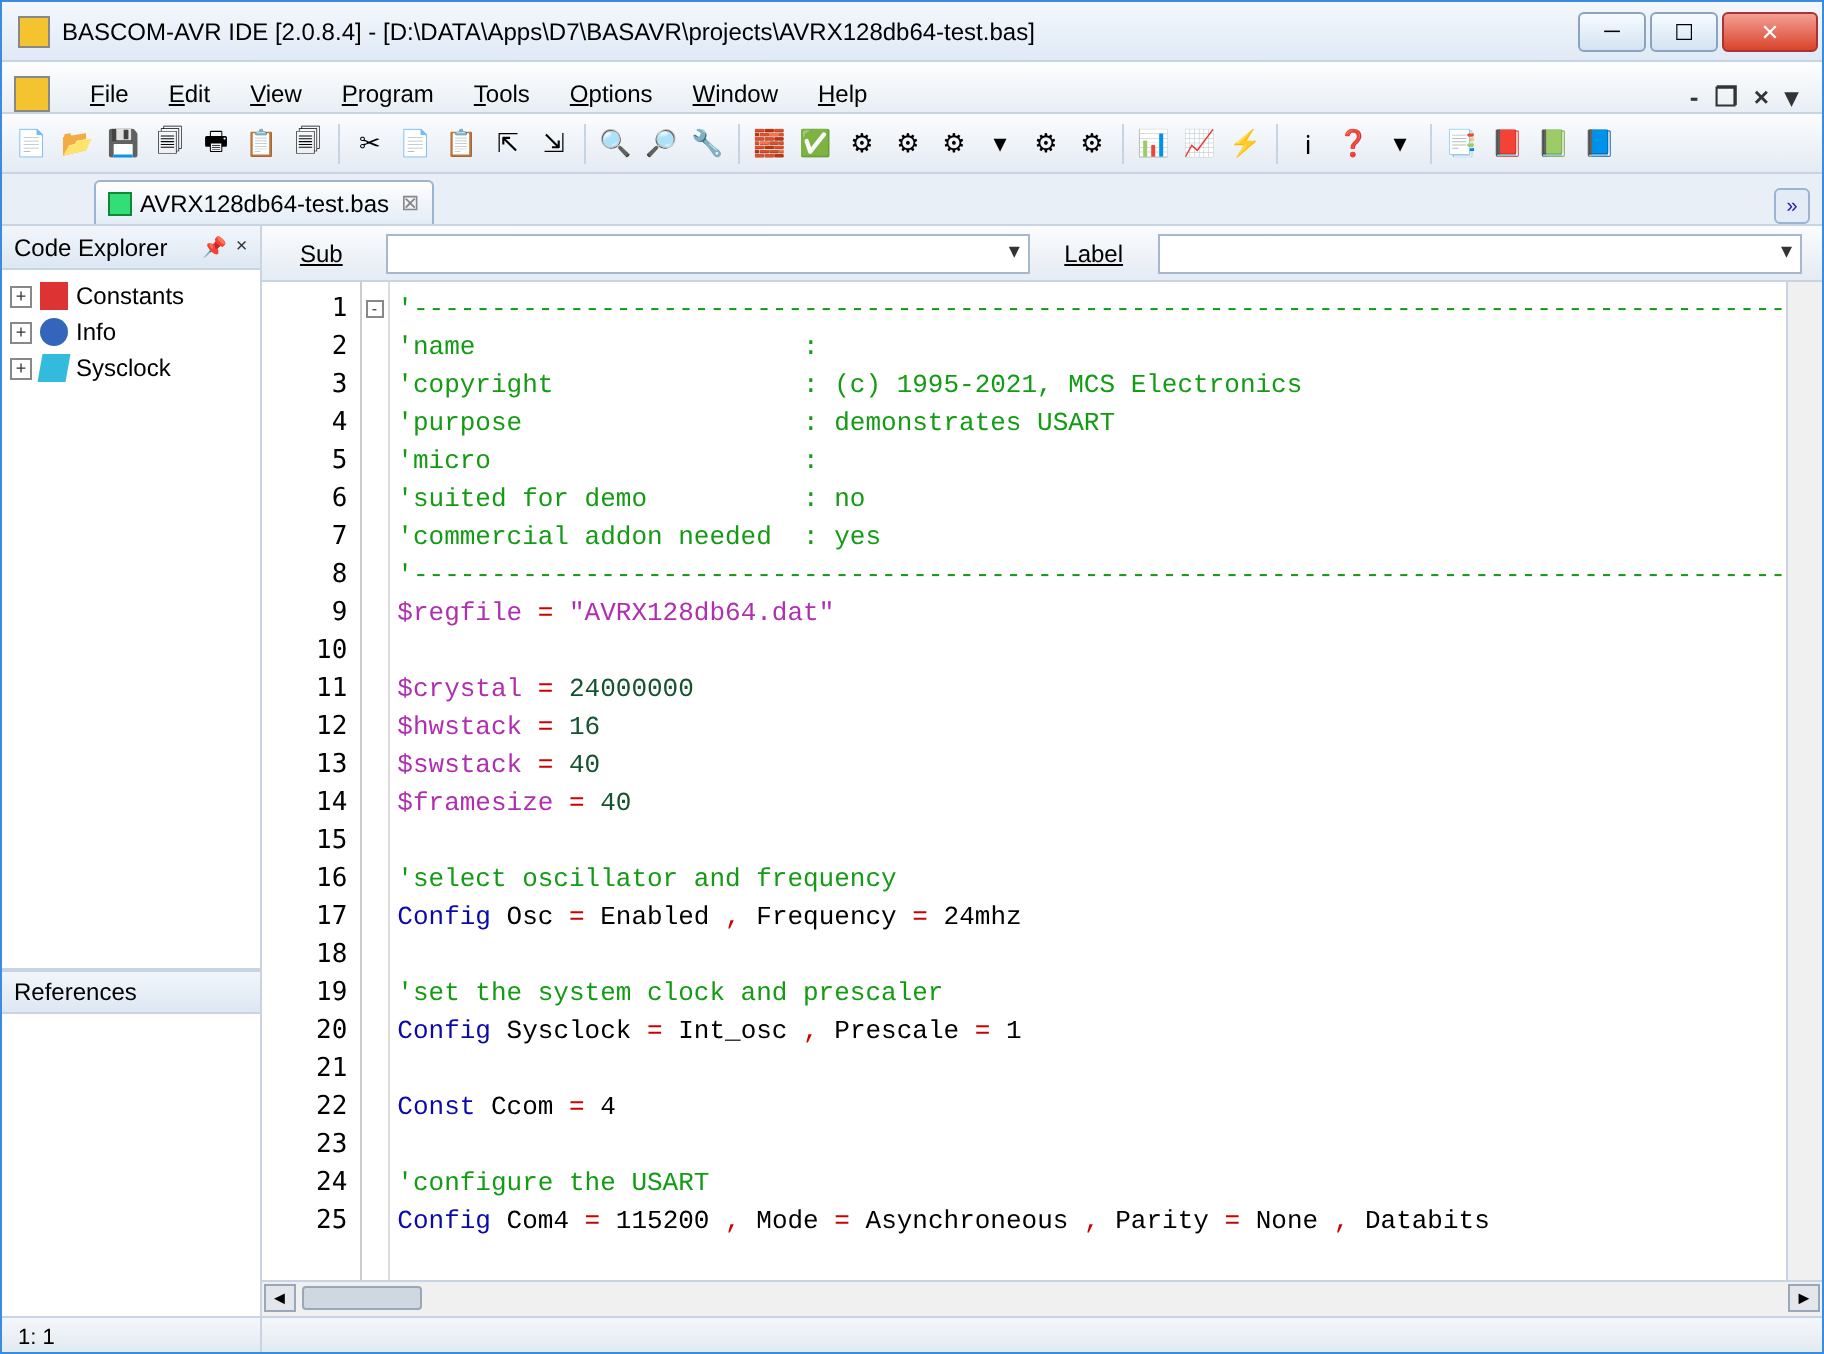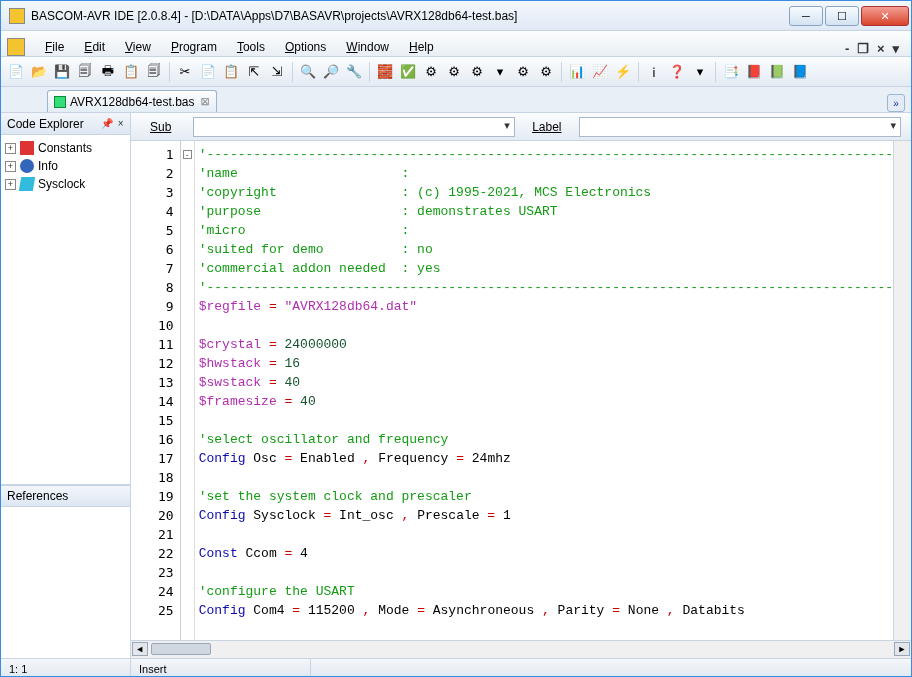--- a/index.html
+++ b/index.html
@@ -197,15 +197,14 @@
     <div class="hscroll">
       <div class="arrL">◄</div>
         <div class="thumb"></div>
         <div class="arrR">►</div>
     </div>
   </div>
 </div>
 
 <div class="status">
   <div class="cell first">1: 1</div>
-  <div class="cell second">Insert</div>
   <div class="cell" style="flex:1;border-right:none;"></div>
 </div>
 
 </body></html>

